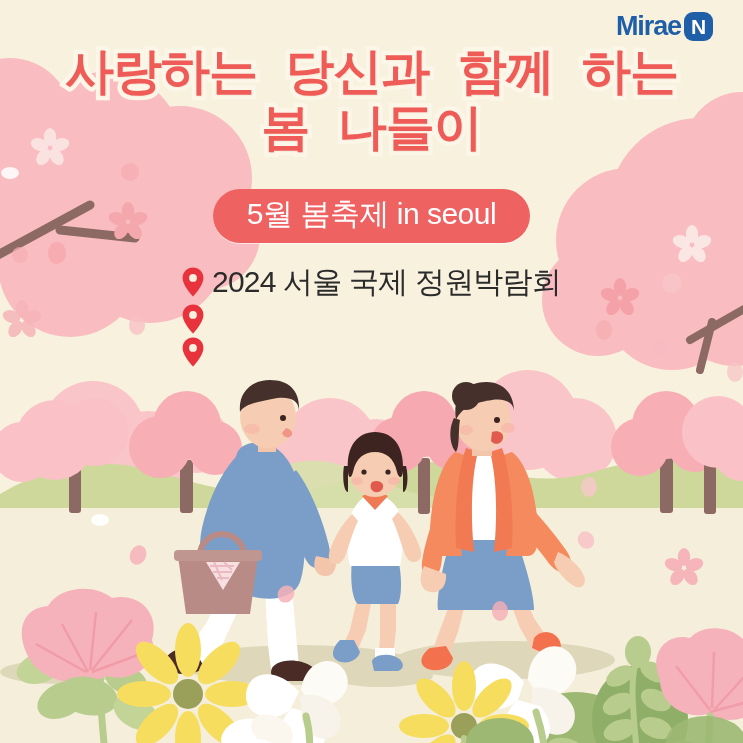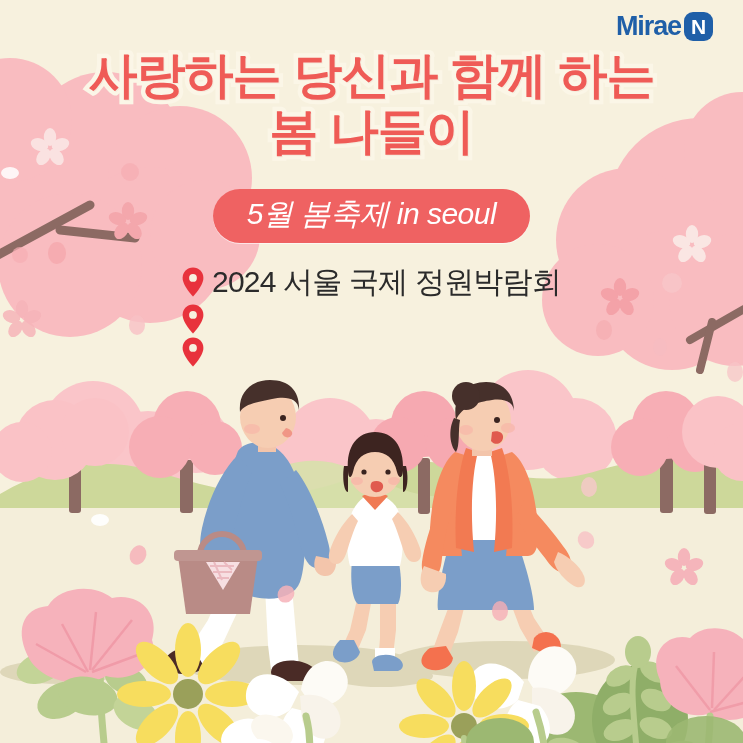--- a/index.html
+++ b/index.html
@@ -63,20 +63,21 @@
     font-size: 49px;
     font-weight: bold;
     color: #ef5b56;
     line-height: 1.14;
     letter-spacing: -1px;
     -webkit-text-stroke: 9px #fbf6e7;
     paint-order: stroke fill;
     text-shadow:
       0 0 2px #fbf6e7,
       1px 1px 0 rgba(180,120,110,.10);
+    font-family: Liberation Mono, monospace;
   }
 
   
   .badge-wrap {
     position: absolute;
     top: 189px;
     left: 0;
     right: 0;
     display: flex;
     justify-content: center;
@@ -84,21 +85,20 @@
   }
   .badge {
     background: #ef6262;
     color: #ffffff;
     font-size: 30px;
     letter-spacing: -0.5px;
     padding: 8px 34px 11px;
     border-radius: 999px;
     line-height: 1.15;
     box-shadow: 0 1px 0 rgba(255,255,255,.6);
-    font-style: italic;
   }
 
   
   .loc-list {
     position: absolute;
     top: 262px;
     left: 182px;
     z-index: 35;
     display: flex;
     flex-direction: column;

